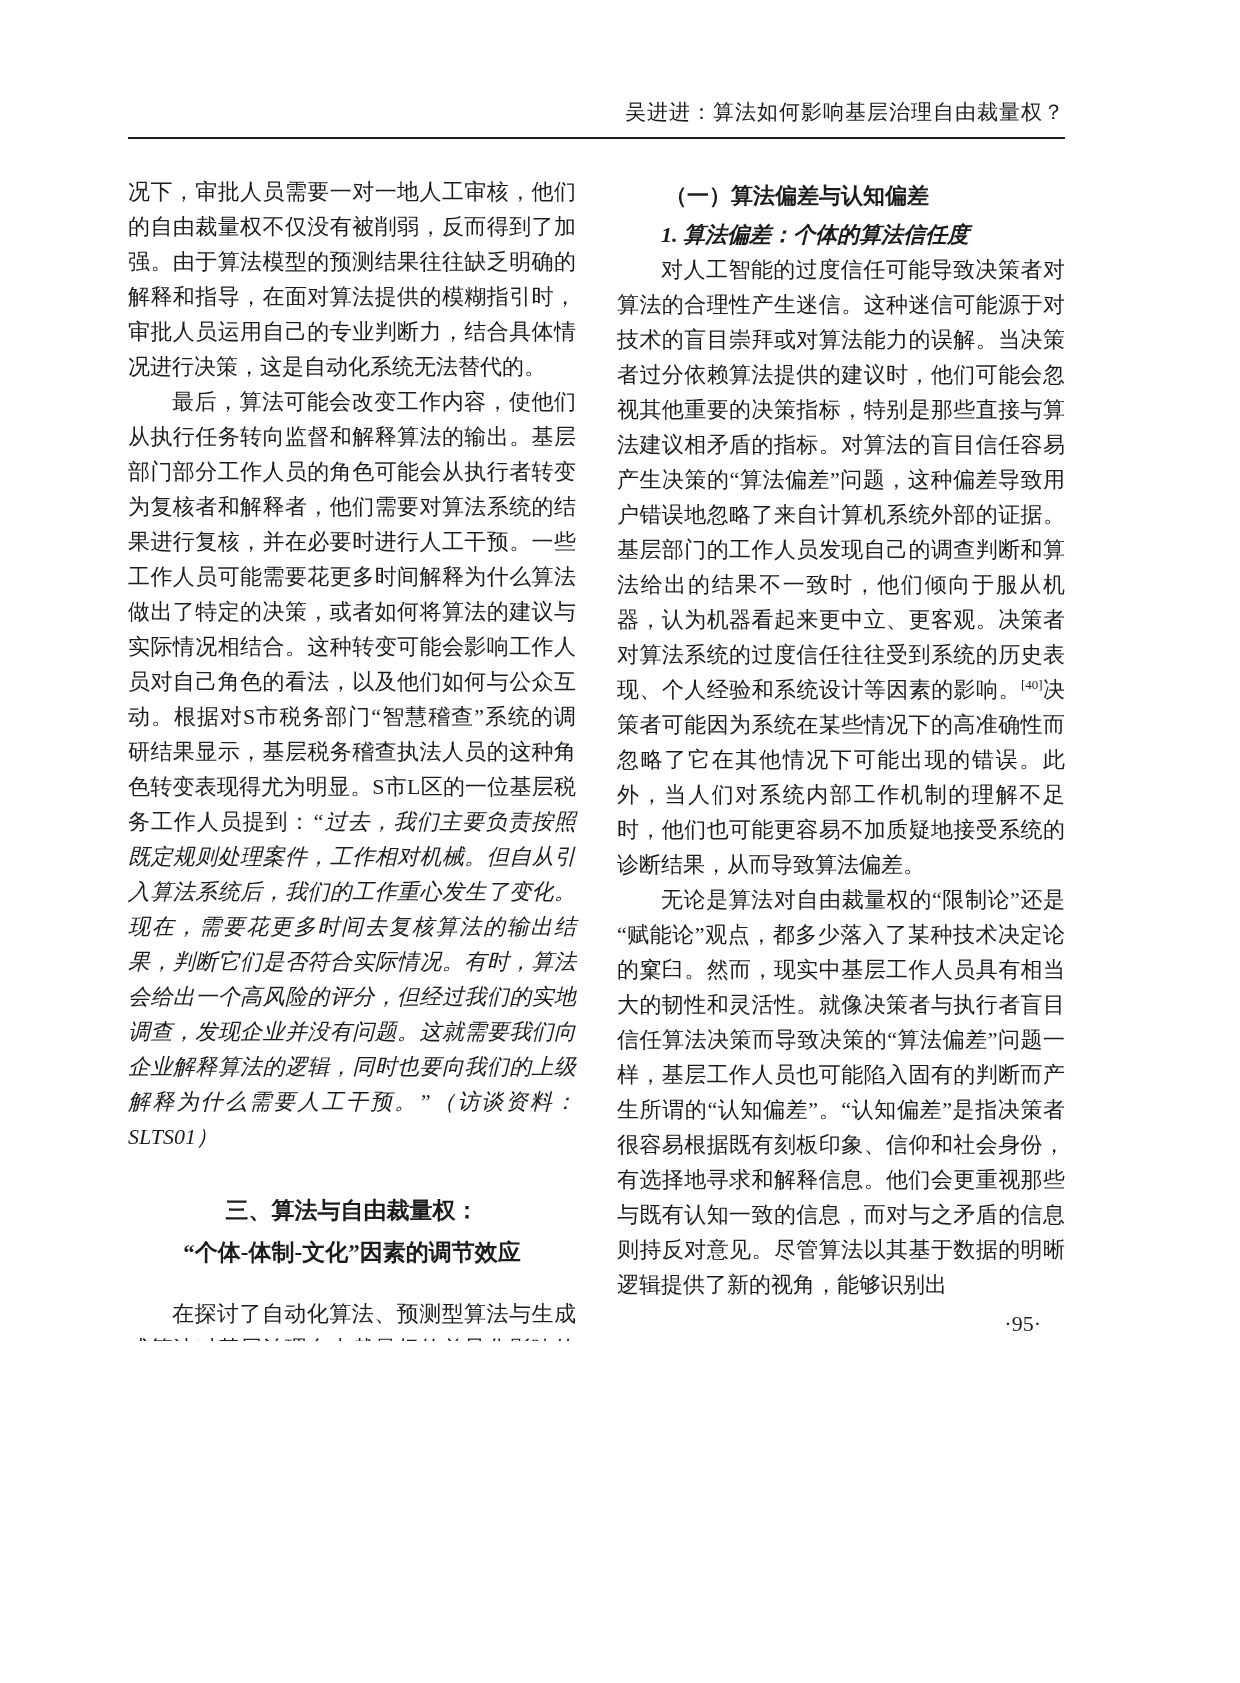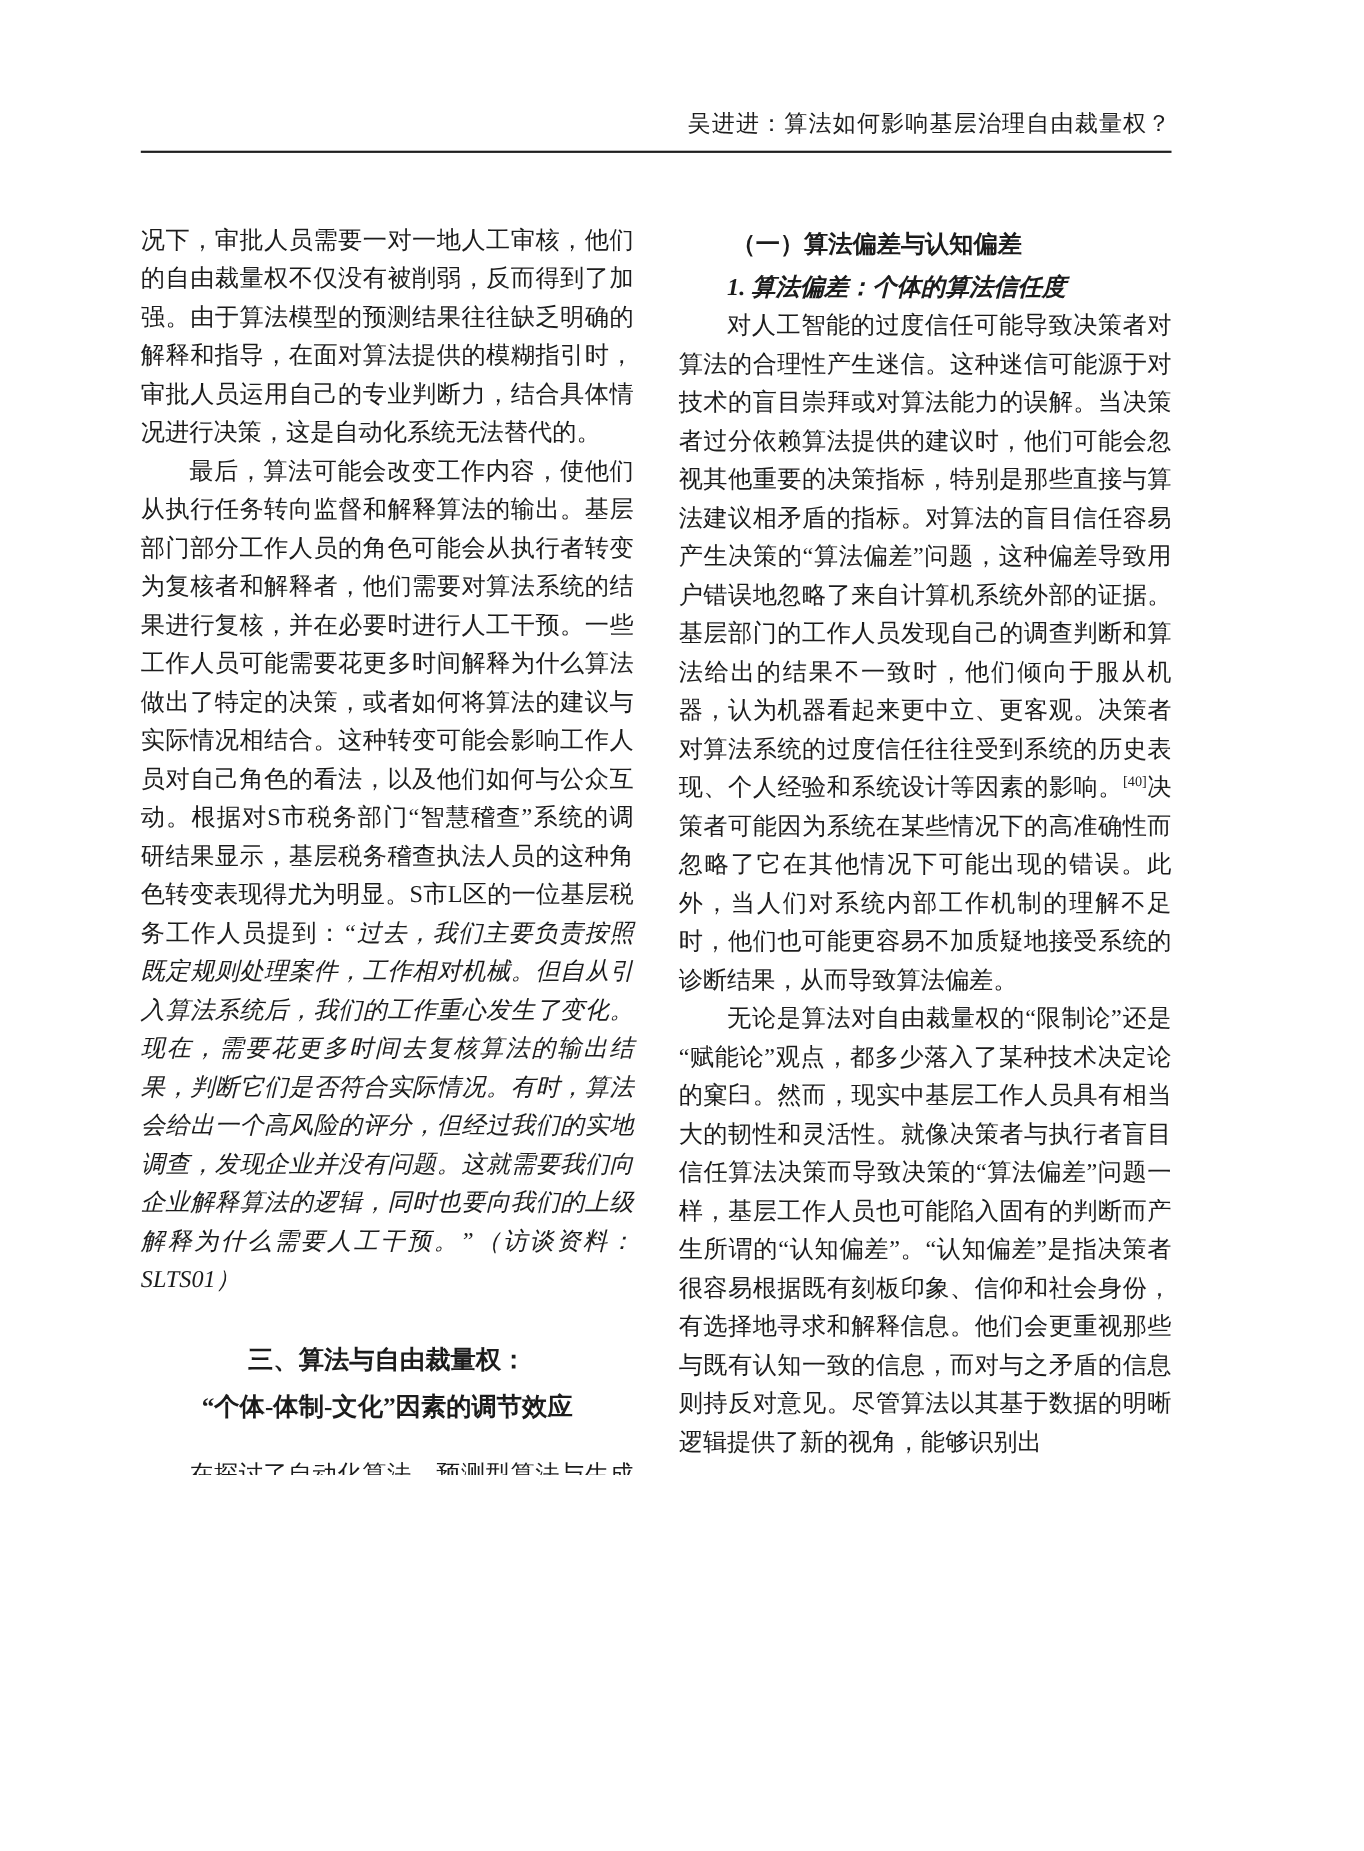--- a/index.html
+++ b/index.html
@@ -27,21 +27,21 @@
     position: absolute;
     top: 137px;
     left: 128px;
     width: 937px;
     height: 2px;
     background: #1f1f1f;
   }
   
   .columns {
     position: absolute;
-    top: 200px;
+    top: 174px;
     left: 128px;
     width: 937px;
     display: flex;
     justify-content: space-between;
   }
   .col {
     width: 448px;
     font-size: 22px;
     line-height: 35px;
     text-align: justify;

